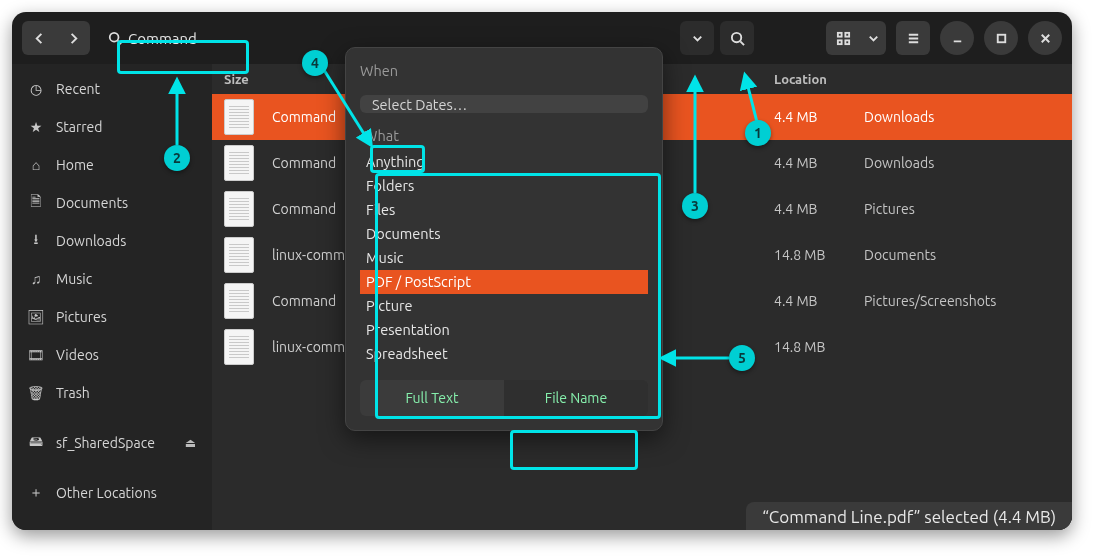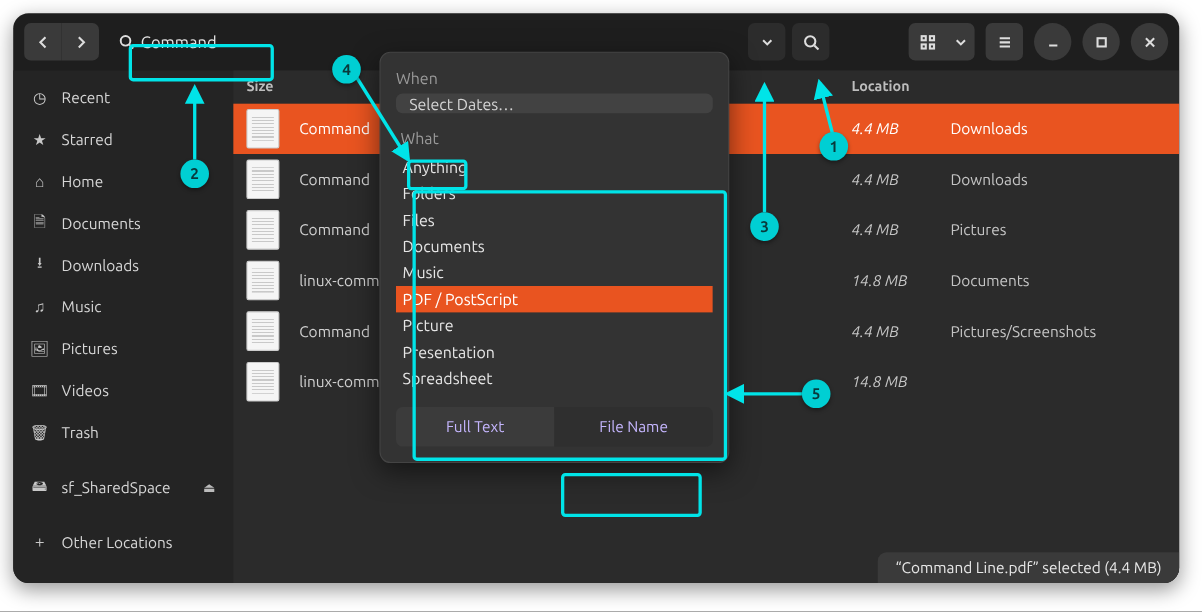--- a/index.html
+++ b/index.html
@@ -50,55 +50,55 @@
   .row {
     display: grid; grid-template-columns: 48px 1fr 90px 190px;
     align-items: center; height: 46px; padding: 0 18px 0 12px;
     color: #d0d0d0; font-size: 14px;
   }
   .row.sel { background: #e95420; color: #fff; }
   .thumb { width: 30px; height: 36px; background: #f5f5f5; border: 1px solid #ccc; border-radius: 2px; position: relative; }
   .thumb::after { content:""; position:absolute; left:4px; right:4px; top:6px; bottom:6px;
      background: repeating-linear-gradient(#777,#777 1px,transparent 1px,transparent 3px); opacity:.35; }
   .row .name { white-space: nowrap; overflow: hidden; text-overflow: ellipsis; }
-  .row .size { color: #c5c5c5; font-style: italic; }
+  .row .size { color: #c5c5c5; }
   .row.sel .size, .row.sel .loc { color: #fff; }
   .row .loc { color: #c5c5c5; }
 
   
   .status {
     position: absolute; right: 0; bottom: 0; height: 28px; padding: 0 16px;
-    background: #3a3a3a; color: #e8e8e8; font-size: 14px; display: flex; align-items: center;
+    background: #3a3a3a; color: #e8e8e8; font-size: 17px; display: flex; align-items: center;
     border-top-left-radius: 8px;
   }
 
   
   .popover {
     position: absolute; left: 333px; top: 35px; width: 318px;
     background: #333; border: 1px solid #444; border-radius: 10px; padding: 14px;
     color: #ccc; font-size: 14.5px; box-shadow: 0 8px 24px rgba(0,0,0,.5);
     z-index: 20;
   }
-  .pop-label { color: #9a9a9a; margin-bottom: 6px; }
+  .pop-label { color: #9a9a9a; margin-bottom: 16px; }
   .select-dates {
     background: #424242; height: 18px; border-radius: 6px;
     display: flex; align-items: center; padding: 0 12px; color: #d4d4d4;
     margin-bottom: 12px; cursor: pointer;
   }
   .what-label { color: #9a9a9a; padding: 2px 4px; }
   .type-list {
     max-height: 240px; overflow: hidden;
     margin-top: 4px;
   }
   .type-item { padding: 2px 6px; color: #e6e6e6; cursor: pointer; line-height: 20px; }
   .type-item.sel { background: #e95420; color: #fff; }
   .mode-toggle { display: flex; gap: 0; margin-top: 14px; }
   .mode-toggle .mbtn {
     flex: 1; height: 36px; background: #3b3b3b; display: flex; align-items: center; justify-content: center;
-    color: #c4b5fd; font-size: 14px; cursor: pointer;
+    color: #86efac; font-size: 14px; cursor: pointer;
   }
   .mode-toggle .mbtn:first-child { border-radius: 6px 0 0 6px; }
   .mode-toggle .mbtn:last-child { border-radius: 0 6px 6px 0; background: #2f2f2f; }
 
   
   .anno { position: absolute; inset: 0; pointer-events: none; z-index: 50; }
   .hl { position: absolute; border: 3px solid #00e4e8; border-radius: 4px; }
   .badge {
     position: absolute; width: 26px; height: 26px; border-radius: 50%;
     background: #00cfd3; color: #083a3b; font-weight: 700; font-size: 14px;

